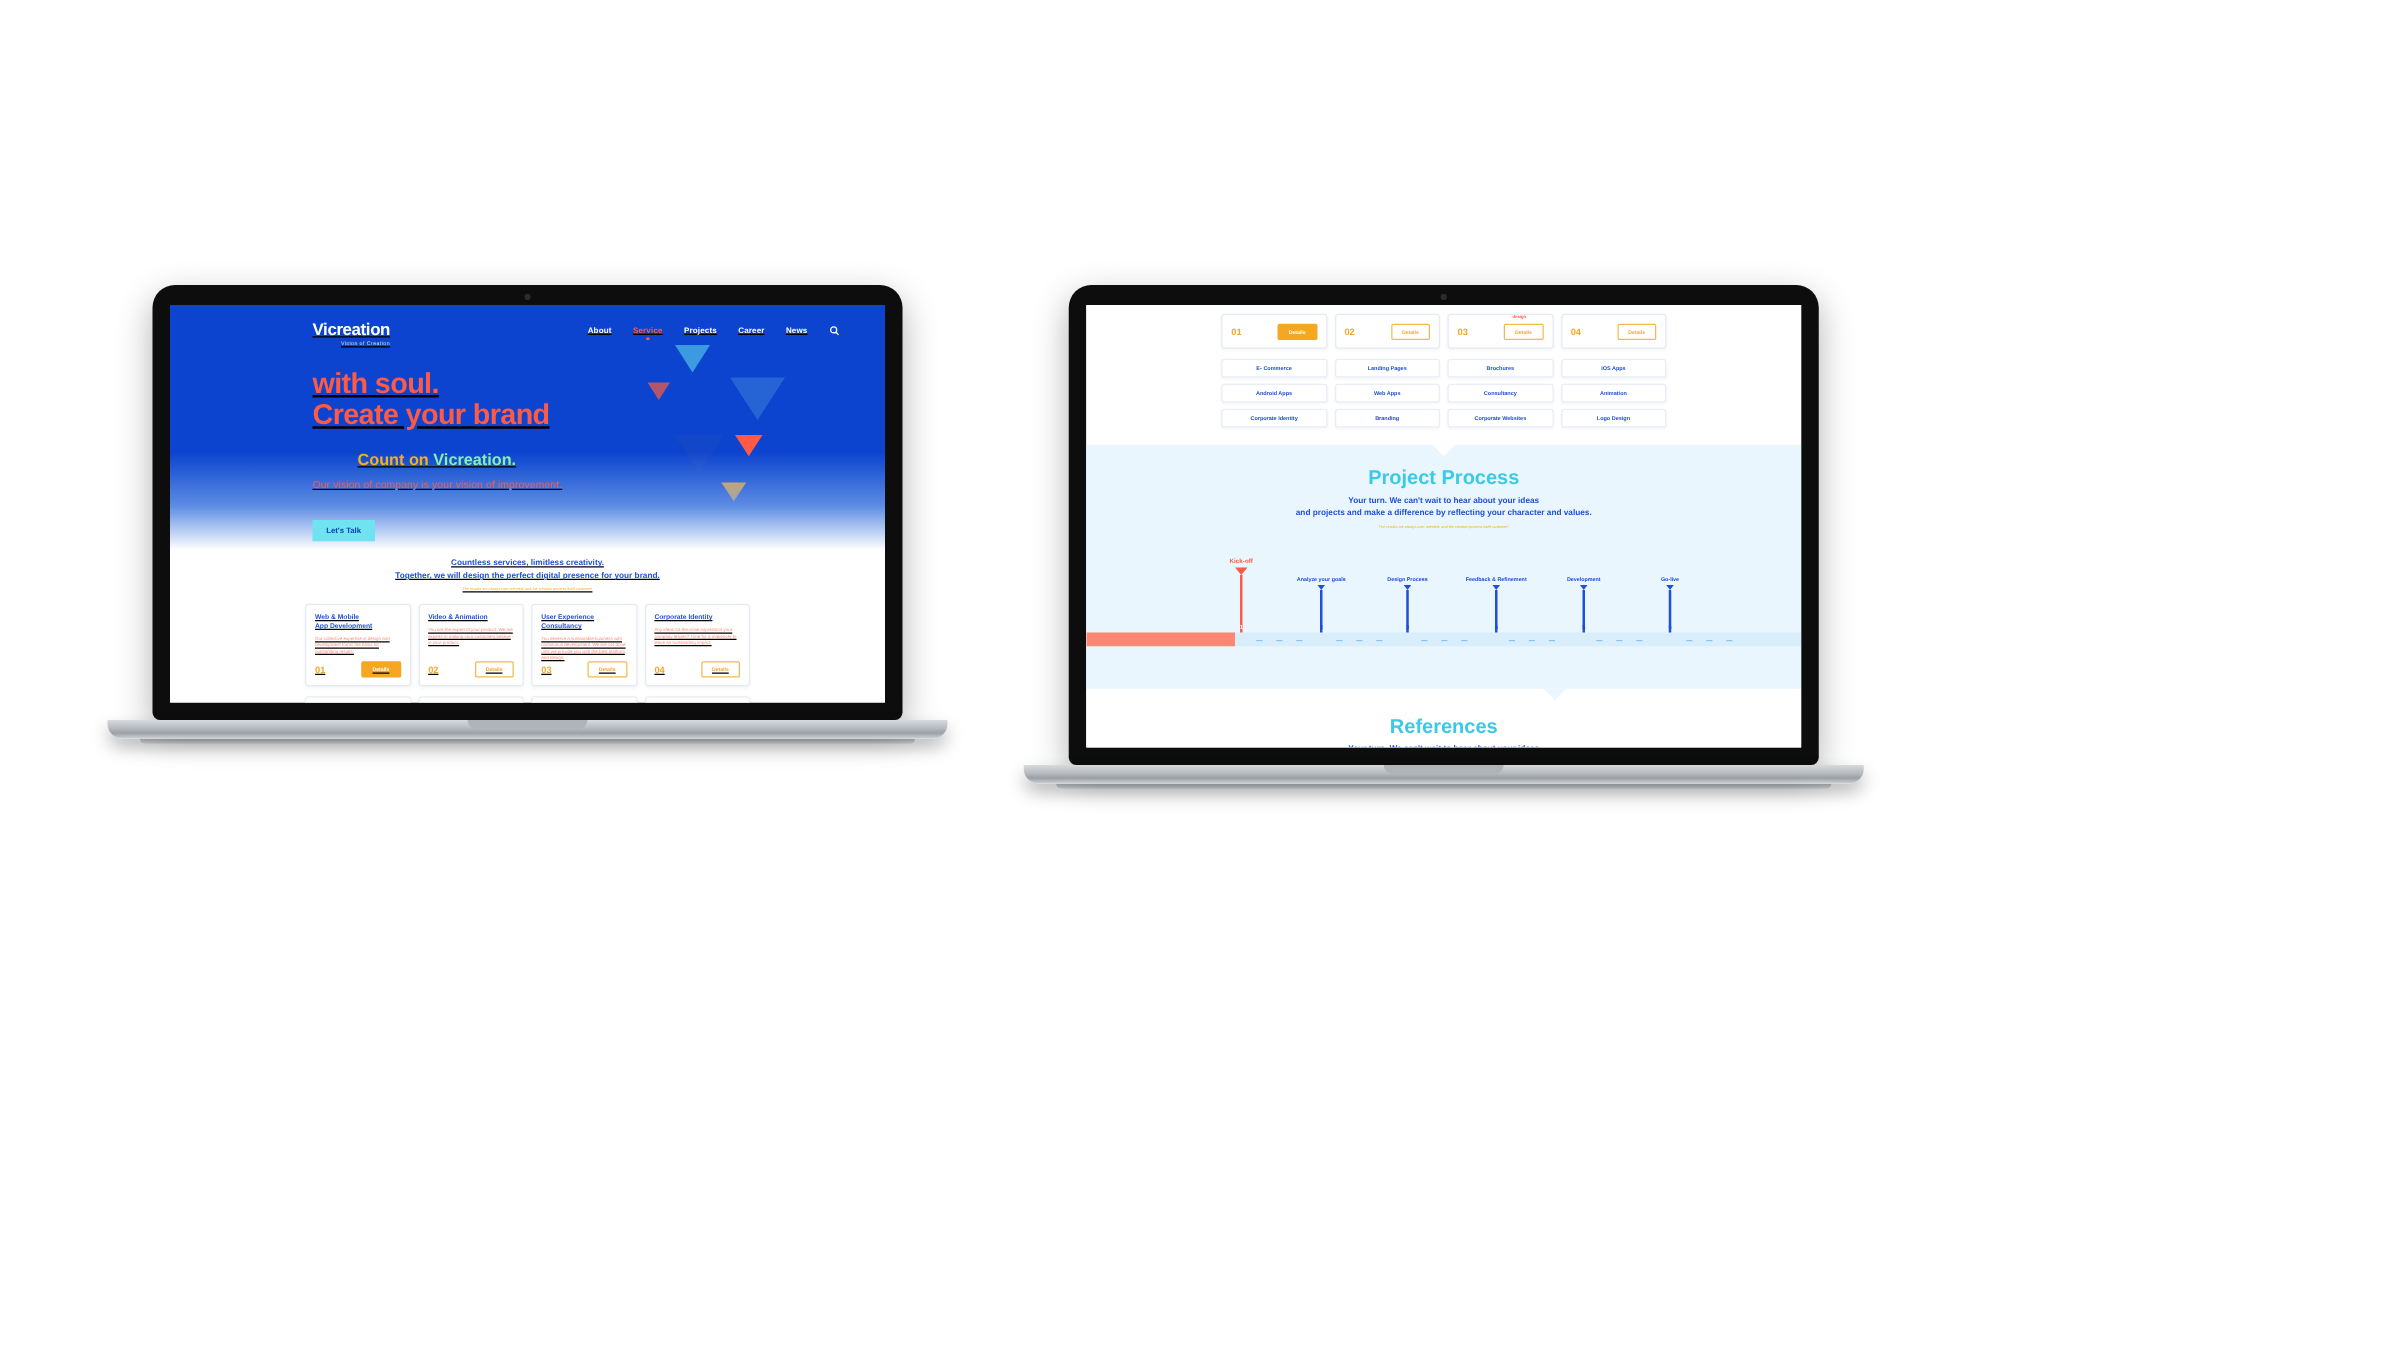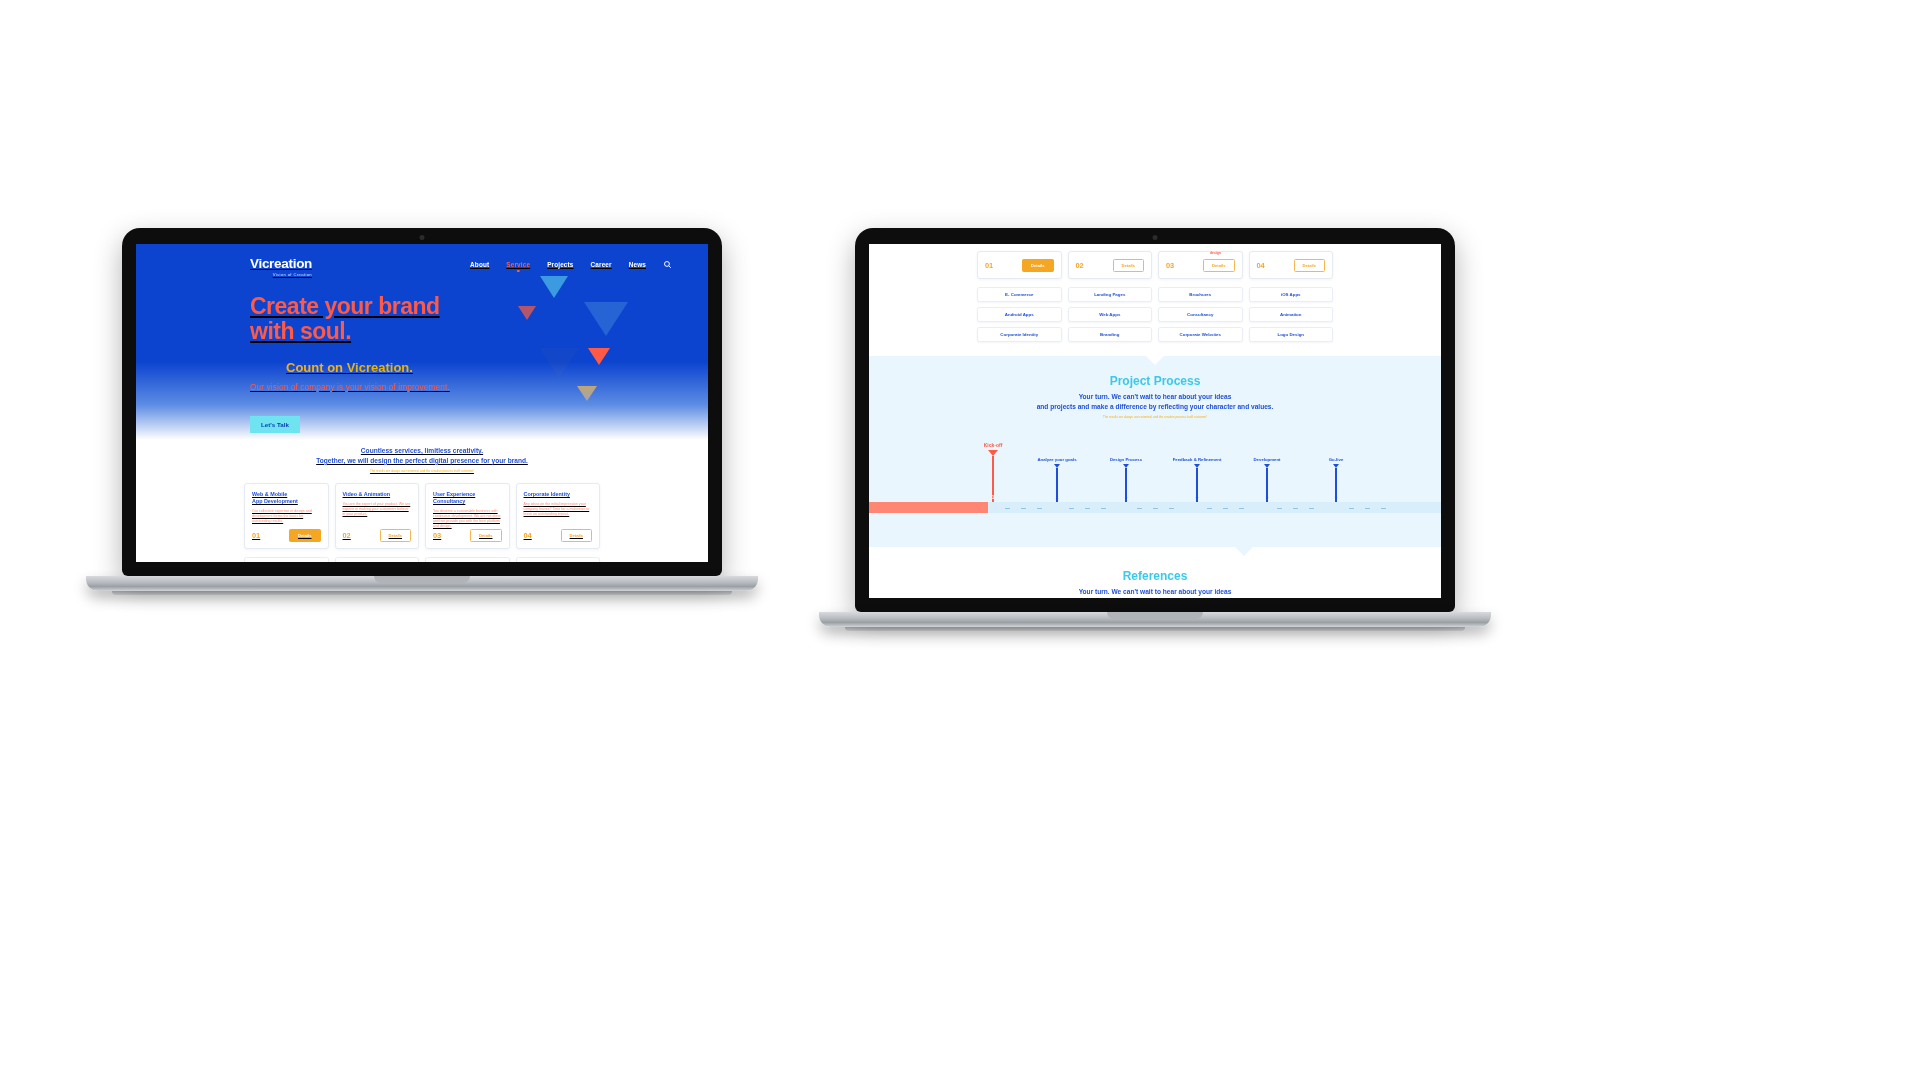--- a/index.html
+++ b/index.html
@@ -105,38 +105,38 @@
   }
   .nav-search { width:9px; height:9px; cursor:pointer; }
 
   .hero-inner { position:relative; z-index:3; padding:17px 0 0 114px; }
   .hero-title {
     color:#ff5a45; font-size:23px; font-weight:bold;
     line-height:1.07; letter-spacing:-0.5px;
   }
   .hero-sub { margin-top:17px; font-size:13px; font-weight:bold; }
   .hero-sub .y { color:#f5b016;margin-left:36px; }
-  .hero-sub .c { color:#eab308; }
+  .hero-sub .c { color:#86efac; }
   .hero-tag {
     margin-top:7px; color:#ff5a45; font-size:8.3px; letter-spacing:0.1px;
   }
   .hero-cta {
     display:inline-block; margin-top:24px;
     background:#6fe3f0; color:#0c3fb8;
     font-size:6.2px; font-weight:bold;
     padding:5px 11px; border:none; cursor:pointer;
   }
 
   
   .tri { position:absolute; width:0; height:0; }
   .tri-d { border-left-style:solid; border-right-style:solid; border-top-style:solid; border-left-color:transparent; border-right-color:transparent; }
 
   
   .services { background:#fff; text-align:center; padding-top:2px; }
-  .sec-title { color:#3cc9e8; font-size:12px; font-weight:bold; }
+  .sec-title { color:#3cc9e8; font-size:16px; font-weight:bold; }
   .sec-sub {
     color:#1f4fd8; font-size:6.6px; font-weight:bold;
     line-height:1.5; margin-top:4px;
   }
   .sec-note { color:#f5b016; font-size:3px; margin-top:3px; }
 
   .cards {
     display:flex; gap:6px; justify-content:center;
     margin-top:10px; padding:0 108px;
   }
@@ -268,22 +268,22 @@
             <div class="nav-link">News</div>
             <svg class="nav-search" viewBox="0 0 24 24" fill="none" stroke="#ffffff" stroke-width="2.6">
               <circle cx="10.5" cy="10.5" r="6.5"></circle>
                 <line x1="15.5" y1="15.5" x2="21" y2="21"></line>
             </svg>
           </div>
         </div>
 
         <div class="hero-inner">
           <div class="hero-title">
+            <div>with soul.</div>
             <div>Create your brand</div>
-            <div>with soul.</div>
           </div>
           <div class="hero-sub">
             <span class="y">Count on </span><span class="c">Vicreation.</span>
           </div>
           <div class="hero-tag">Our vision of company is your vision of improvement.</div>
           <button class="hero-cta">Let's Talk</button>
         </div>
       </div>
 
       <div class="services">

